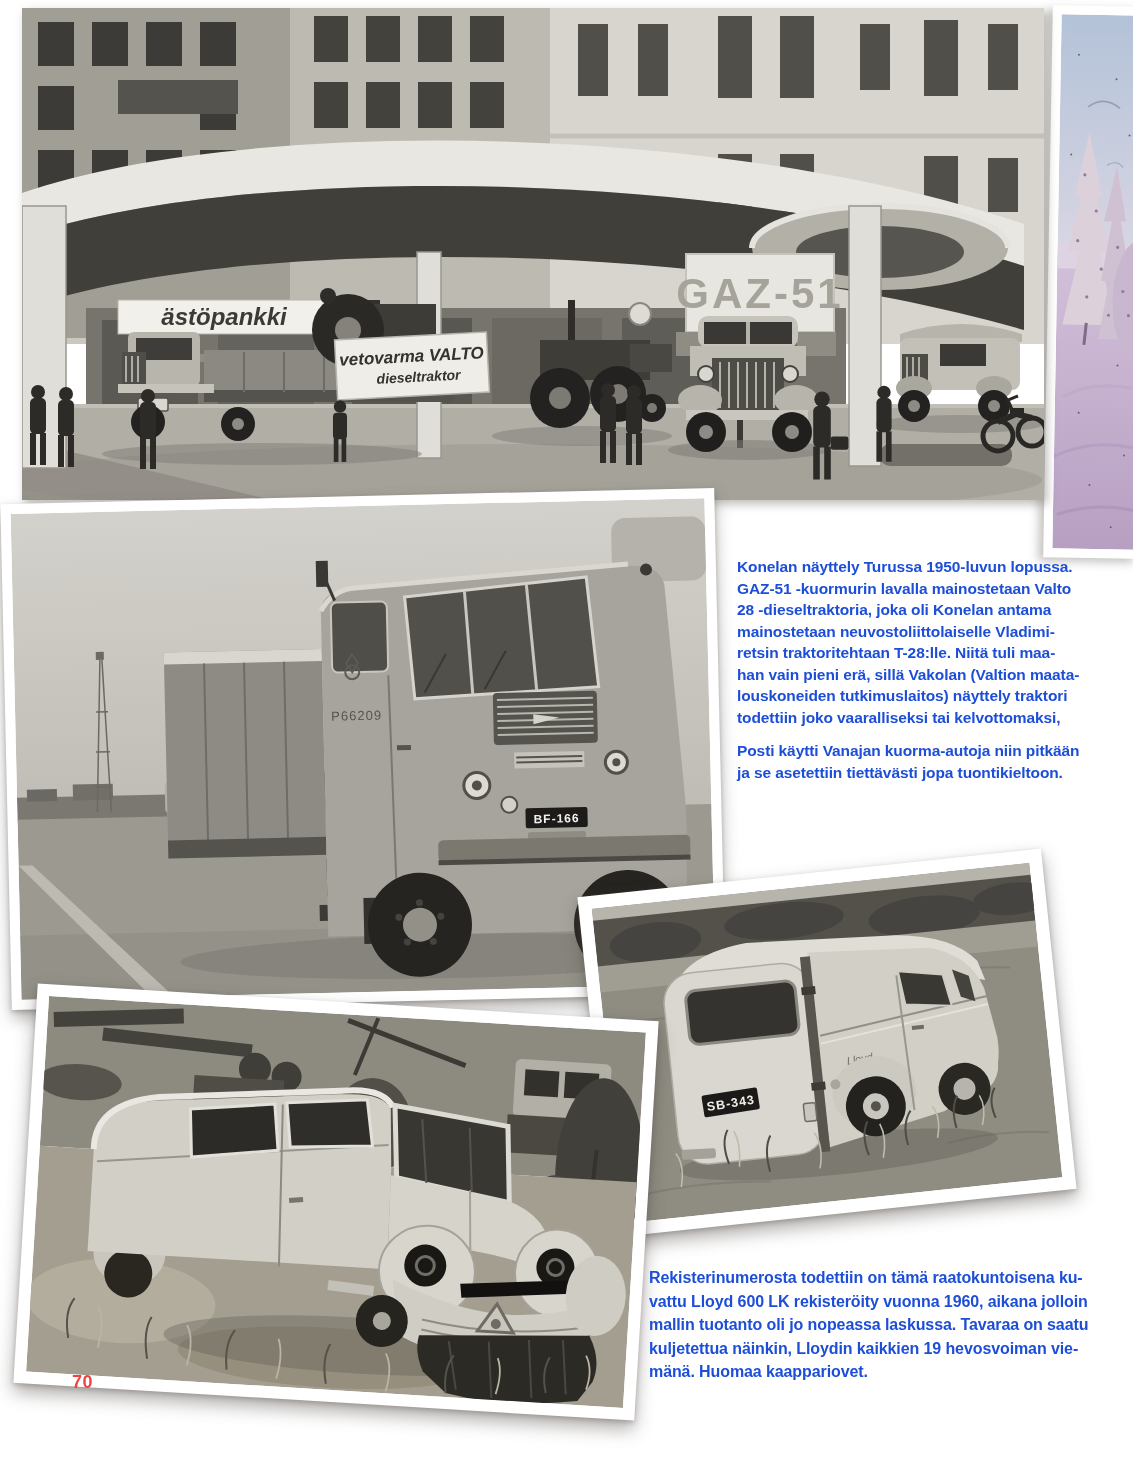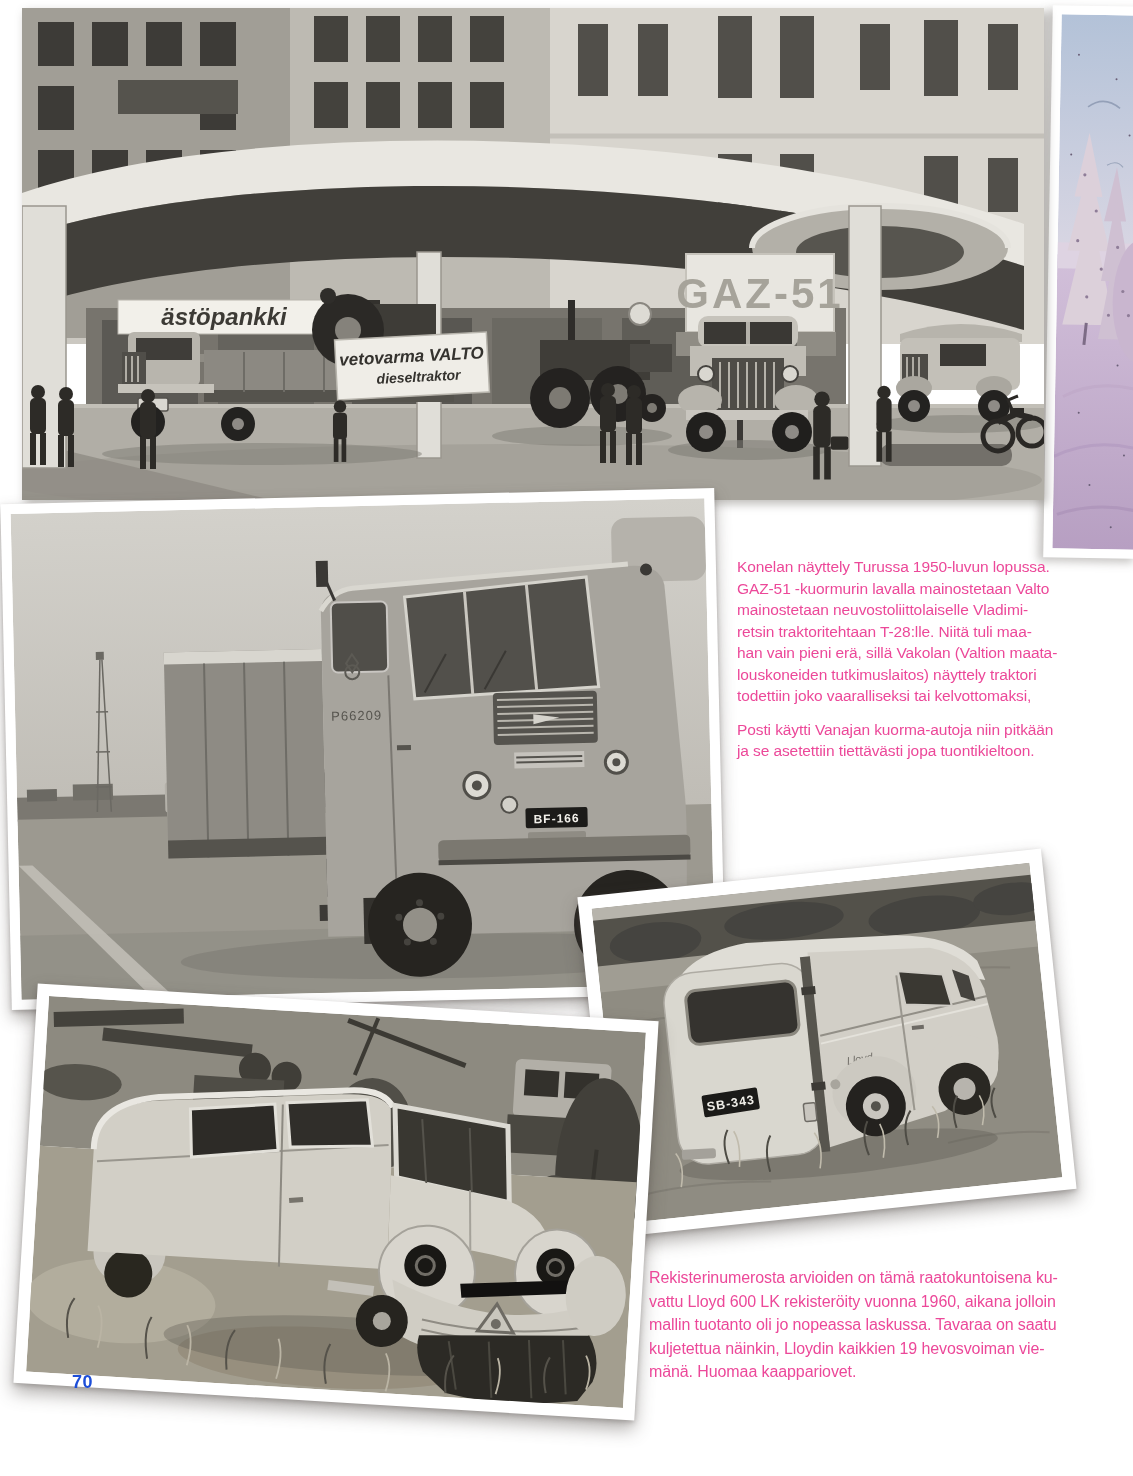--- a/index.html
+++ b/index.html
@@ -36,26 +36,26 @@
     box-shadow:0 9px 18px rgba(80,74,68,.45), 0 2px 5px rgba(80,74,68,.3);
     z-index:4;
   }
   .ph-front {
     left:25px; top:1002px; width:622px; height:400px;
     padding:12px; box-sizing:border-box;
     transform:rotate(3.5deg);
     box-shadow:0 9px 18px rgba(80,74,68,.45), 0 2px 5px rgba(80,74,68,.3);
     z-index:5;
   }
-  .caption { position:absolute; color:#ec4899; z-index:6; }
+  .caption { position:absolute; color:#1d4ed8; z-index:6;font-weight:bold; }
   .caption .cline { white-space:nowrap; }
   .caption-konela { left:737px; top:556px; width:345px; font-size:15.5px; line-height:21.5px; letter-spacing:-0.1px; }
   .caption-lloyd  { left:649px; top:1266px; width:480px; font-size:16px; line-height:23.5px; letter-spacing:-0.1px; }
   .para2 { margin-top:12px; }
-  .pagenum { position:absolute; left:72px; top:1372px; font-size:18px; font-weight:bold; letter-spacing:.5px; color:#1d4ed8; z-index:6; }
+  .pagenum { position:absolute; left:72px; top:1372px; font-size:18px; font-weight:bold; letter-spacing:.5px; color:#ef4444; z-index:6; }
 </style>
 </head>
 <body>
 
 <div class="page">
 
   <div class="photo ph-sliver">
     <svg width="86" height="534" viewBox="0 0 86 534" preserveAspectRatio="none">
       <defs>
         <linearGradient id="pv-sky" x1="0" y1="0" x2="0" y2="1">
@@ -665,31 +665,32 @@
             <path d="M470,370 q6,-22 0,-36"></path>
             <path d="M560,360 q6,-20 -2,-34"></path>
         </g>
       </g>
     </svg>
   </div>
 
   <div class="caption caption-konela">
     <div class="cline">Konelan näyttely Turussa 1950-luvun lopussa.</div>
     <div class="cline">GAZ-51 -kuormurin lavalla mainostetaan Valto</div>
+    <div class="cline">28 -dieseltraktoria, joka oli Konelan antama</div>
     <div class="cline">mainostetaan neuvostoliittolaiselle Vladimi-</div>
     <div class="cline">retsin traktoritehtaan T-28:lle. Niitä tuli maa-</div>
     <div class="cline">han vain pieni erä, sillä Vakolan (Valtion maata-</div>
     <div class="cline">louskoneiden tutkimuslaitos) näyttely traktori</div>
     <div class="cline">todettiin joko vaaralliseksi tai kelvottomaksi,</div>
     <div class="cline para2">Posti käytti Vanajan kuorma-autoja niin pitkään</div>
     <div class="cline">ja se asetettiin tiettävästi jopa tuontikieltoon.</div>
   </div>
 
   <div class="caption caption-lloyd">
-    <div class="cline">Rekisterinumerosta arvioiden on tämä raatokuntoisena ku-</div>
+    <div class="cline">Rekisterinumerosta todettiin on tämä raatokuntoisena ku-</div>
     <div class="cline">vattu Lloyd 600 LK rekisteröity vuonna 1960, aikana jolloin</div>
     <div class="cline">mallin tuotanto oli jo nopeassa laskussa. Tavaraa on saatu</div>
     <div class="cline">kuljetettua näinkin, Lloydin kaikkien 19 hevosvoiman vie-</div>
     <div class="cline">mänä. Huomaa kaappariovet.</div>
   </div>
 
   <div class="pagenum">70</div>
 
 </div>
 

